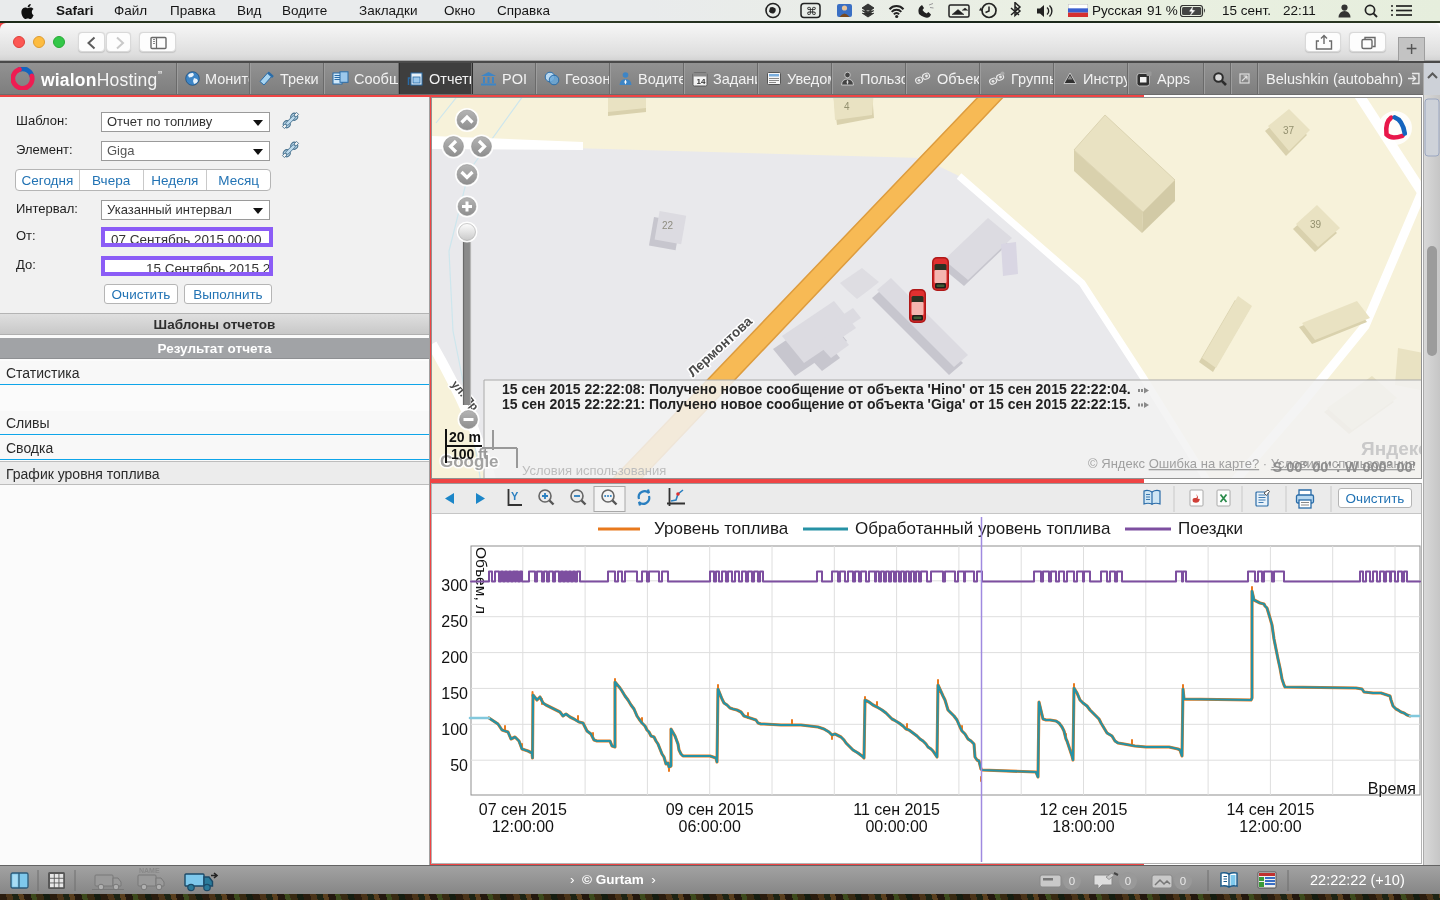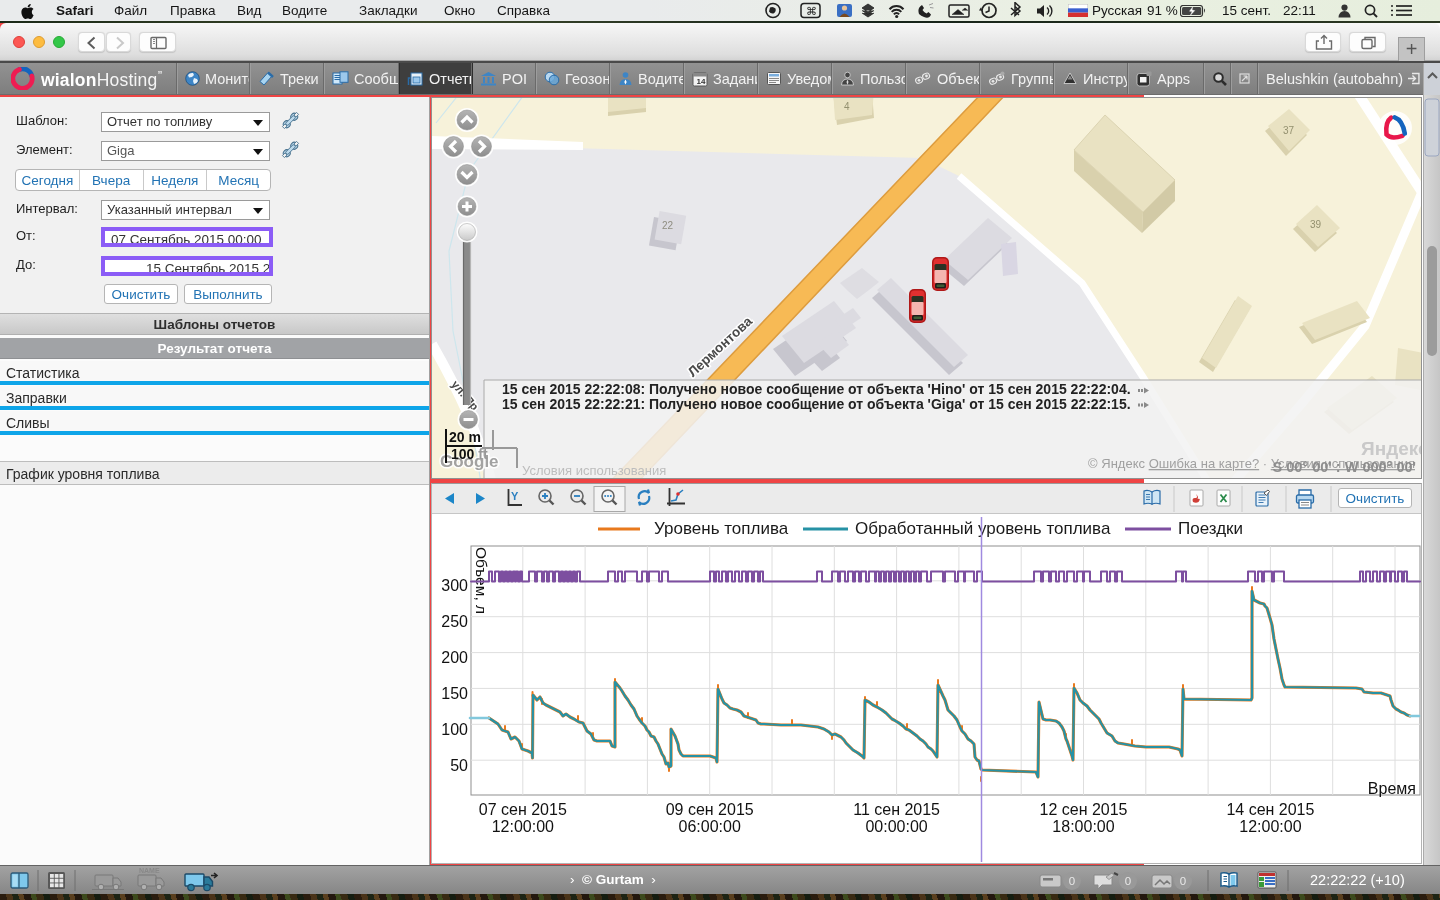--- a/index.html
+++ b/index.html
@@ -25,21 +25,21 @@
 #lpanel .lbl{position:absolute;left:16px;font-size:13px;color:#1e1e1e;}
 .selbox{position:absolute;left:101px;width:169px;height:20px;background:#fff;border:1px solid #9a9a9a;font-size:13px;color:#333;line-height:18px;padding-left:5px;white-space:nowrap;overflow:hidden;}
 .selbox .tri{position:absolute;right:6px;top:7px;width:0;height:0;border-left:5px solid transparent;border-right:5px solid transparent;border-top:6px solid #111;}
 .inputbox{position:absolute;left:101px;width:172px;height:20px;background:#fff;border:4px solid #8b5cf6;font-size:13.5px;color:#333;line-height:18px;padding-left:6px;white-space:nowrap;overflow:hidden;}
 .btnblue{position:absolute;height:20px;background:#fff;border:1px solid #b5b5b5;border-radius:3px;color:#2273b4;font-size:13.5px;text-align:center;}
 #qbtns{position:absolute;left:15px;top:72px;width:256px;height:22px;background:#fff;border:1px solid #b5b5b5;border-radius:4px;display:flex;}
 #qbtns div{flex:1;border-right:1px solid #c9c9c9;color:#2273b4;font-size:13.5px;text-align:center;line-height:21px;}
 #qbtns div:last-child{border-right:none;}
 .secbar1{position:absolute;left:0;width:429px;background:linear-gradient(#dfdfdf,#c8c8c8);border-top:1px solid #b4b4b4;border-bottom:1px solid #b0b0b0;text-align:center;font-weight:bold;font-size:13.5px;color:#2e2e2e;}
 .secbar2{position:absolute;left:0;width:429px;background:#a1a3a6;border-bottom:1px solid #8e9093;text-align:center;font-weight:bold;font-size:13.5px;color:#fff;}
-.prow{position:absolute;left:0;width:429px;height:24px;background:#f8f8f8;border-bottom:4px solid #0ea5e9;font-size:14px;color:#2a2a2a;line-height:24px;padding-left:6px;}
+.prow{position:absolute;left:0;width:429px;height:24px;background:#f8f8f8;border-bottom:1px solid #0ea5e9;font-size:14px;color:#2a2a2a;line-height:24px;padding-left:6px;}
 
 #mapzone{left:431px;top:97px;width:991px;height:382px;border:1px solid #919191;background:#f7f2da;overflow:hidden;}
 #chartzone{left:431px;top:483px;width:991px;height:381px;border:1px solid #b3b3b3;border-top:1px solid #9a9a9a;background:#fff;}
 #ctoolbar{position:absolute;left:0;top:0;width:989px;height:30px;background:#ebebeb;border-bottom:1px solid #c6c6c6;}
 
 #scrollcol{left:1423px;top:63px;width:17px;height:802px;background:linear-gradient(to right,#d8d8d8,#c6c6c6);border-left:1px solid #ababab;}
 
 #bbar{left:0;top:865px;width:1440px;height:30px;background:linear-gradient(#a2a2a2,#858585);border-top:1px solid #636363;}
 #wallp{left:0;top:894px;width:1440px;height:6px;background:repeating-linear-gradient(75deg,#2a1c0e 0 7px,#4a3318 7px 13px,#1d2414 13px 19px,#5a3f1e 19px 24px,#23180e 24px 31px,#3c4a1c 31px 36px,#382a12 36px 43px,#151d10 43px 49px);}
 </style>
@@ -276,22 +276,22 @@
 <div class="selbox" style="top:102.5px;">Указанный интервал<span class="tri"></span></div>
 <div class="lbl" style="top:131px;">От:</div>
 <div class="inputbox" style="top:130px;">07 Сентябрь 2015 00:00</div>
 <div class="lbl" style="top:160px;">До:</div>
 <div class="inputbox" style="top:158.5px;padding-left:41px;">15 Сентябрь 2015 23:59</div>
 <div class="btnblue" style="left:104px;top:187px;width:74px;line-height:19px;">Очистить</div>
 <div class="btnblue" style="left:184px;top:187px;width:88px;line-height:19px;">Выполнить</div>
 <div class="secbar1" style="top:216px;height:22px;line-height:22px;">Шаблоны отчетов</div>
 <div class="secbar2" style="top:241px;height:21px;line-height:21px;">Результат отчета</div>
 <div class="prow" style="top:264px;">Статистика</div>
-<div class="prow" style="top:289px;">Заправки</div>
 <div class="prow" style="top:314px;">Сливы</div>
+<div class="prow" style="top:339px;">Сводка</div>
 <div class="prow" style="top:364px;background:#ececec;border-top:1px solid #bdbdbd;border-bottom:1px solid #bdbdbd;">График уровня топлива</div>
 </div>
 <div class="abs" id="mapzone">
 <svg width="989" height="380" viewBox="0 0 989 380" style="position:absolute;left:0;top:0;">
 <rect x="0" y="0" width="989" height="380" fill="#f7f2da"></rect>
 <polygon points="0,51 104,49 490,60 527,78 650,185 711,279 780,385 60,385 45,330 25,290 0,248" fill="#e9e9ec"></polygon>
 <polygon points="0,252 25,292 45,332 62,392 0,392" fill="#f7f2da"></polygon>
 <path d="M91,-2 L37,73 L17,153 L21,233 L39,323 L49,385 M24,0 L4,25" stroke="#cde6ed" stroke-width="1.2" fill="none"></path>
 <polygon points="0,38 151,44 151,52 0,51" fill="#ffffff"></polygon>
 <path d="M0,246 C25,290 45,330 62,392" stroke="#fff" stroke-width="10" fill="none"></path>

